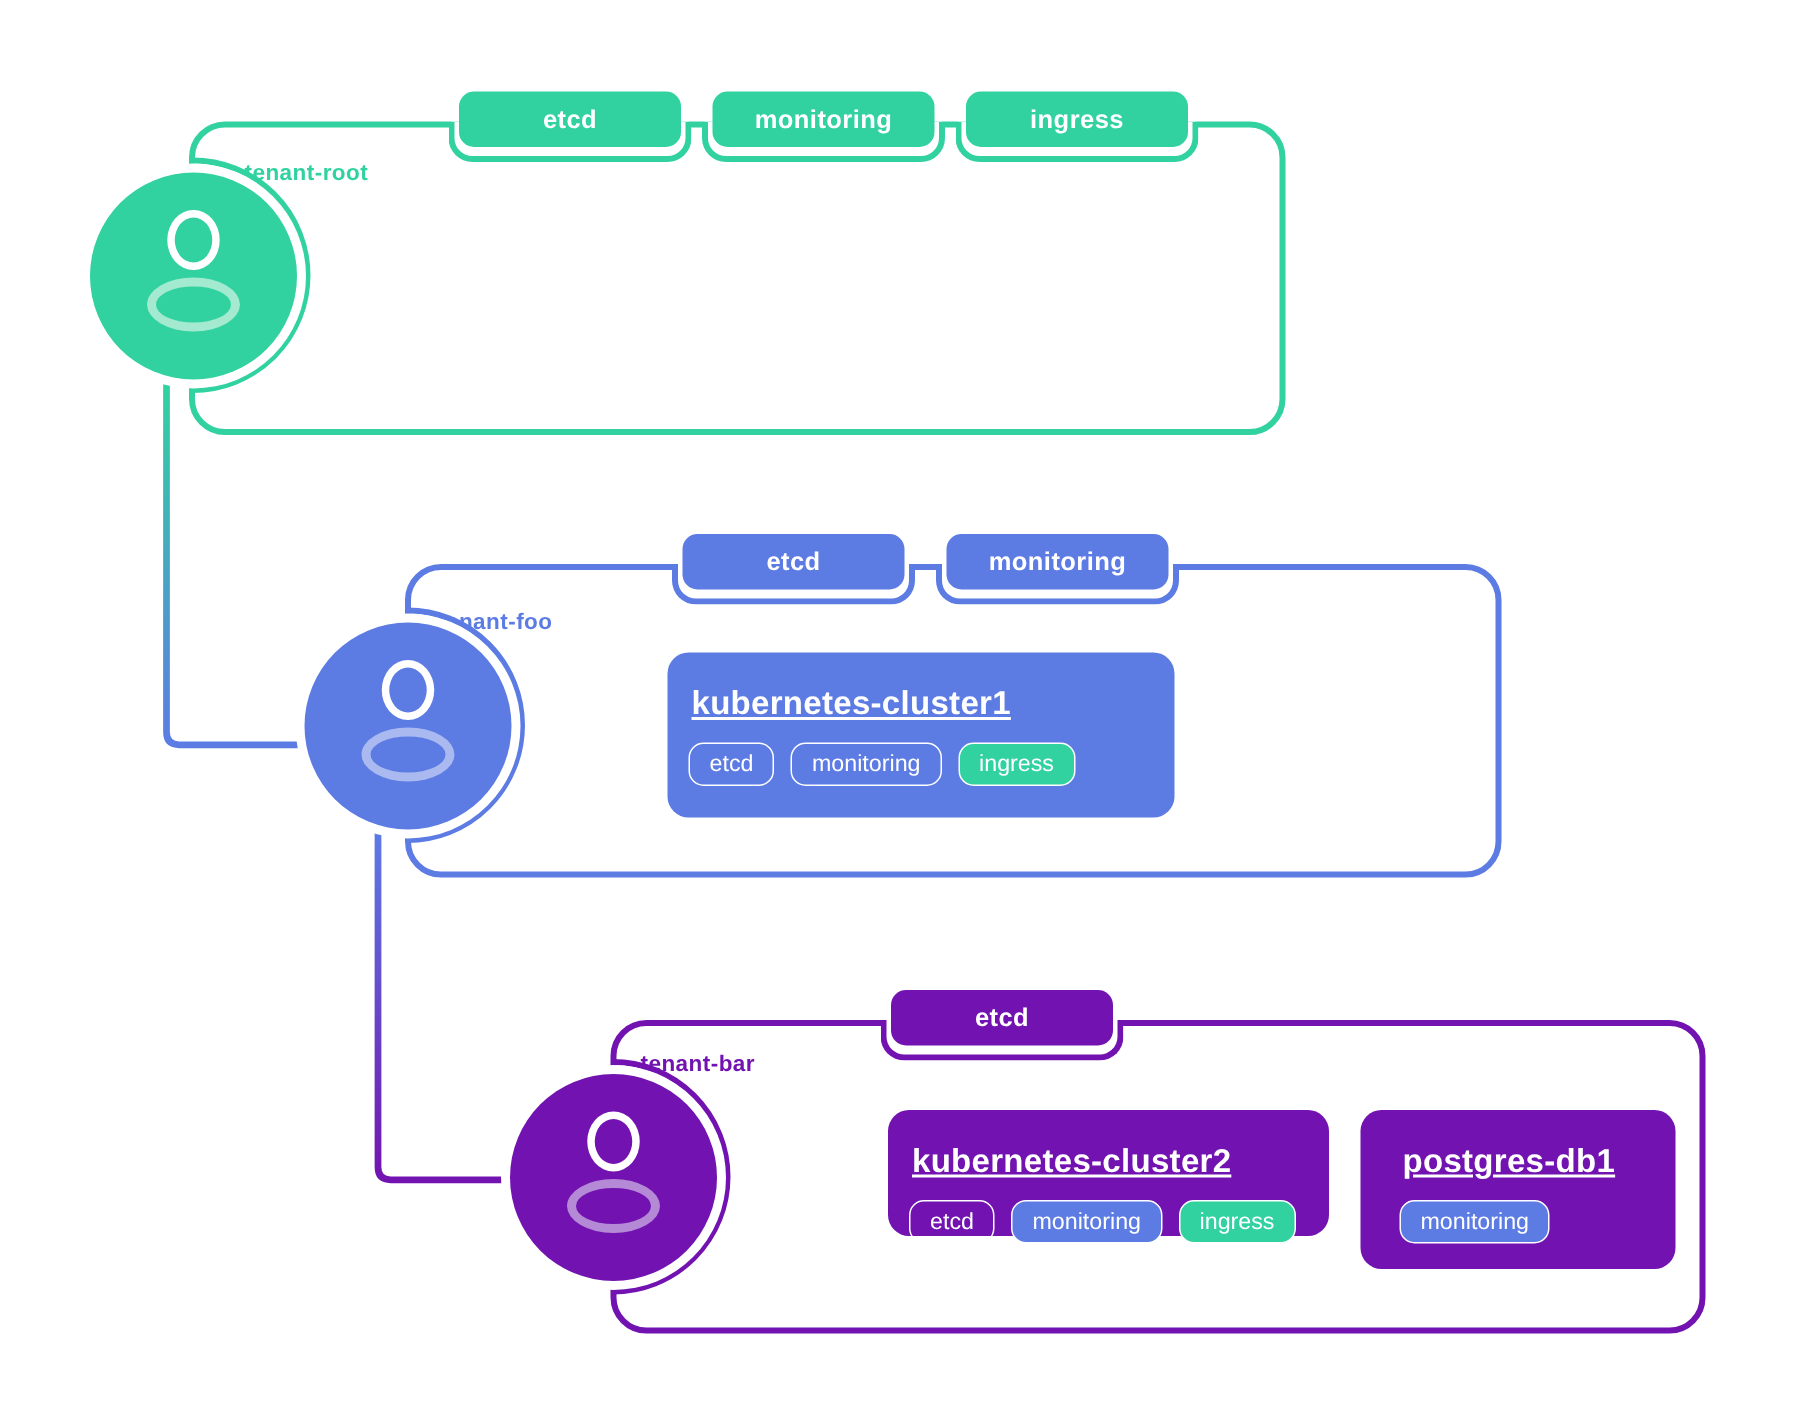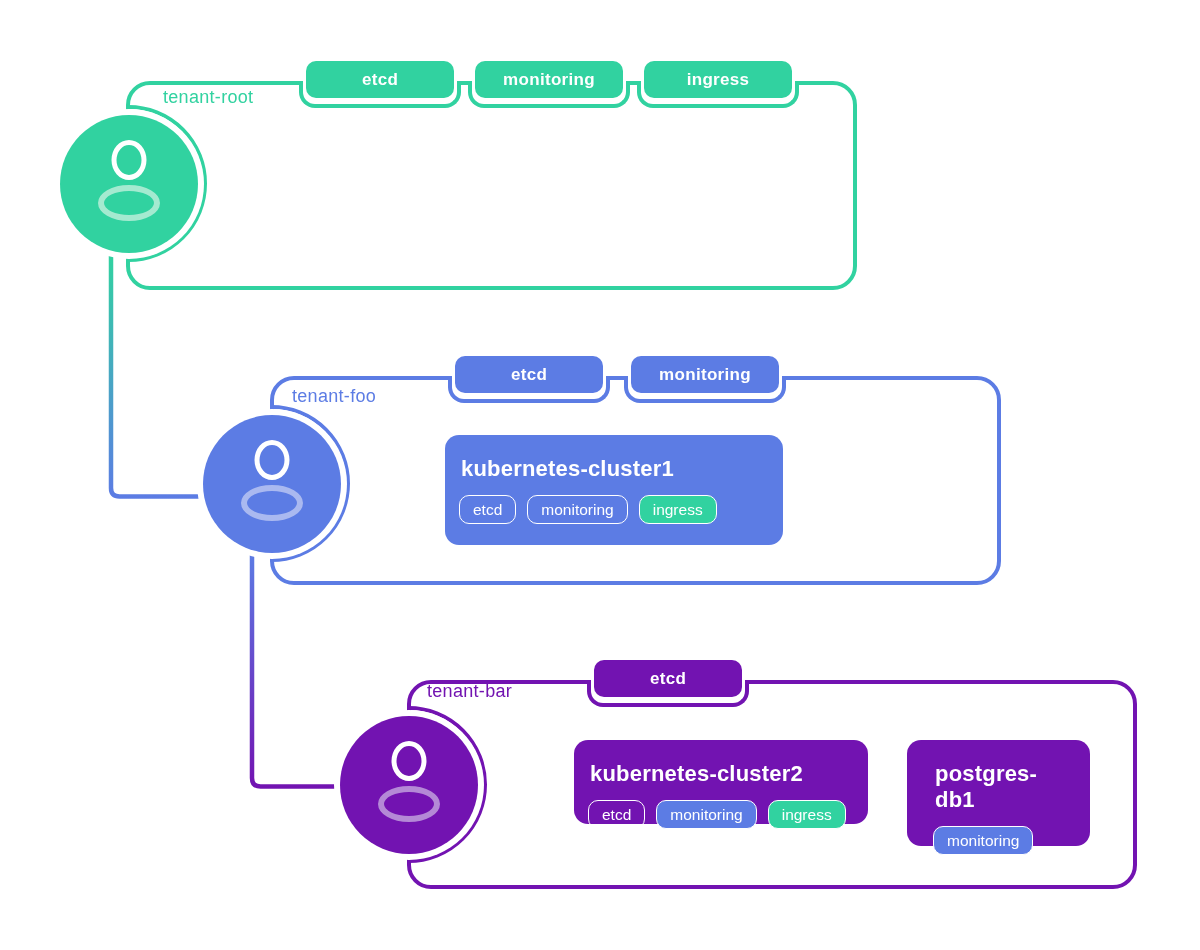--- a/index.html
+++ b/index.html
@@ -8,22 +8,22 @@
     font-family:"Liberation Sans", sans-serif; overflow:hidden;
   }
   .connectors { position:absolute; left:0; top:0; z-index:0; }
 
   
   .tbox {
     position:absolute; border:4px solid var(--c); border-radius:24px;
     box-sizing:border-box; background:transparent;
   }
   .tlabel {
-    position:absolute; font-size:18px; font-weight:normal; color:var(--c);
-    letter-spacing:.3px; z-index:2; white-space:nowrap;
+    position:absolute; font-size:15px; font-weight:bold; color:var(--c);
+    letter-spacing:.3px; z-index:2; white-space:nowrap;margin-top:20px;
   }
 
   
   .pill-row { position:absolute; display:flex; z-index:3; }
   .pill-slot { position:relative; }
   .pill-slot::after {
     content:""; position:absolute; left:-7px; right:-7px; top:20px; bottom:-10px;
     background:#ffffff; border:4px solid var(--c); border-top:none;
     border-radius:0 0 16px 16px; z-index:0;
   }
@@ -53,21 +53,21 @@
     position:absolute; left:50%; top:70px; transform:translateX(-50%);
     width:62px; height:36px; border:6.5px solid var(--light); border-radius:50%;
     box-sizing:border-box;
   }
 
   
   .card {
     position:absolute; background:var(--c); border-radius:14px; color:#fff;
     box-sizing:border-box; z-index:2; padding:15px 14px;
   }
-  .card-title { font-size:22px; font-weight:bold; margin:6px 0 13px 2px; letter-spacing:.2px; }
+  .card-title { font-size:22px; font-weight:bold; margin:6px 0 13px 2px; letter-spacing:.2px;text-decoration:underline; }
   .tag-row { display:flex; gap:11px; }
   .tag {
     height:29px; display:flex; align-items:center; padding:0 13px;
     border:1.6px solid #ffffff; border-radius:10px; font-size:15.5px; color:#fff;
     box-sizing:border-box; background:transparent; white-space:nowrap;
   }
   .tag[data-variant="blue"]  { background:var(--blue); }
   .tag[data-variant="green"] { background:var(--green); }
   .tag[data-variant="outline"] { background:transparent; }
 </style>
@@ -152,30 +152,30 @@
         <div class="pill">etcd</div>
       </div>
     </div>
 
     <div class="ring" style="left:330px;top:706px"></div>
     <div class="avatar" style="left:340px;top:716px">
       <span class="head"></span>
       <span class="abody"></span>
     </div>
 
-    <div class="card" style="left:574px;top:740px;width:294px;height:84px">
+    <div class="card" style="left:592px;top:740px;width:294px;height:84px">
       <div class="card-title">kubernetes-cluster2</div>
       <div class="tag-row">
         <span class="tag" data-variant="outline">etcd</span>
         <span class="tag" data-variant="blue">monitoring</span>
         <span class="tag" data-variant="green">ingress</span>
       </div>
     </div>
 
-    <div class="card" style="left:907px;top:740px;width:183px;height:106px;padding-left:26px">
+    <div class="card" style="left:907px;top:740px;width:210px;height:106px;padding-left:26px">
       <div class="card-title">postgres-db1</div>
       <div class="tag-row">
         <span class="tag" data-variant="blue">monitoring</span>
       </div>
     </div>
   </div>
 
 </div>
 
 </body></html>

